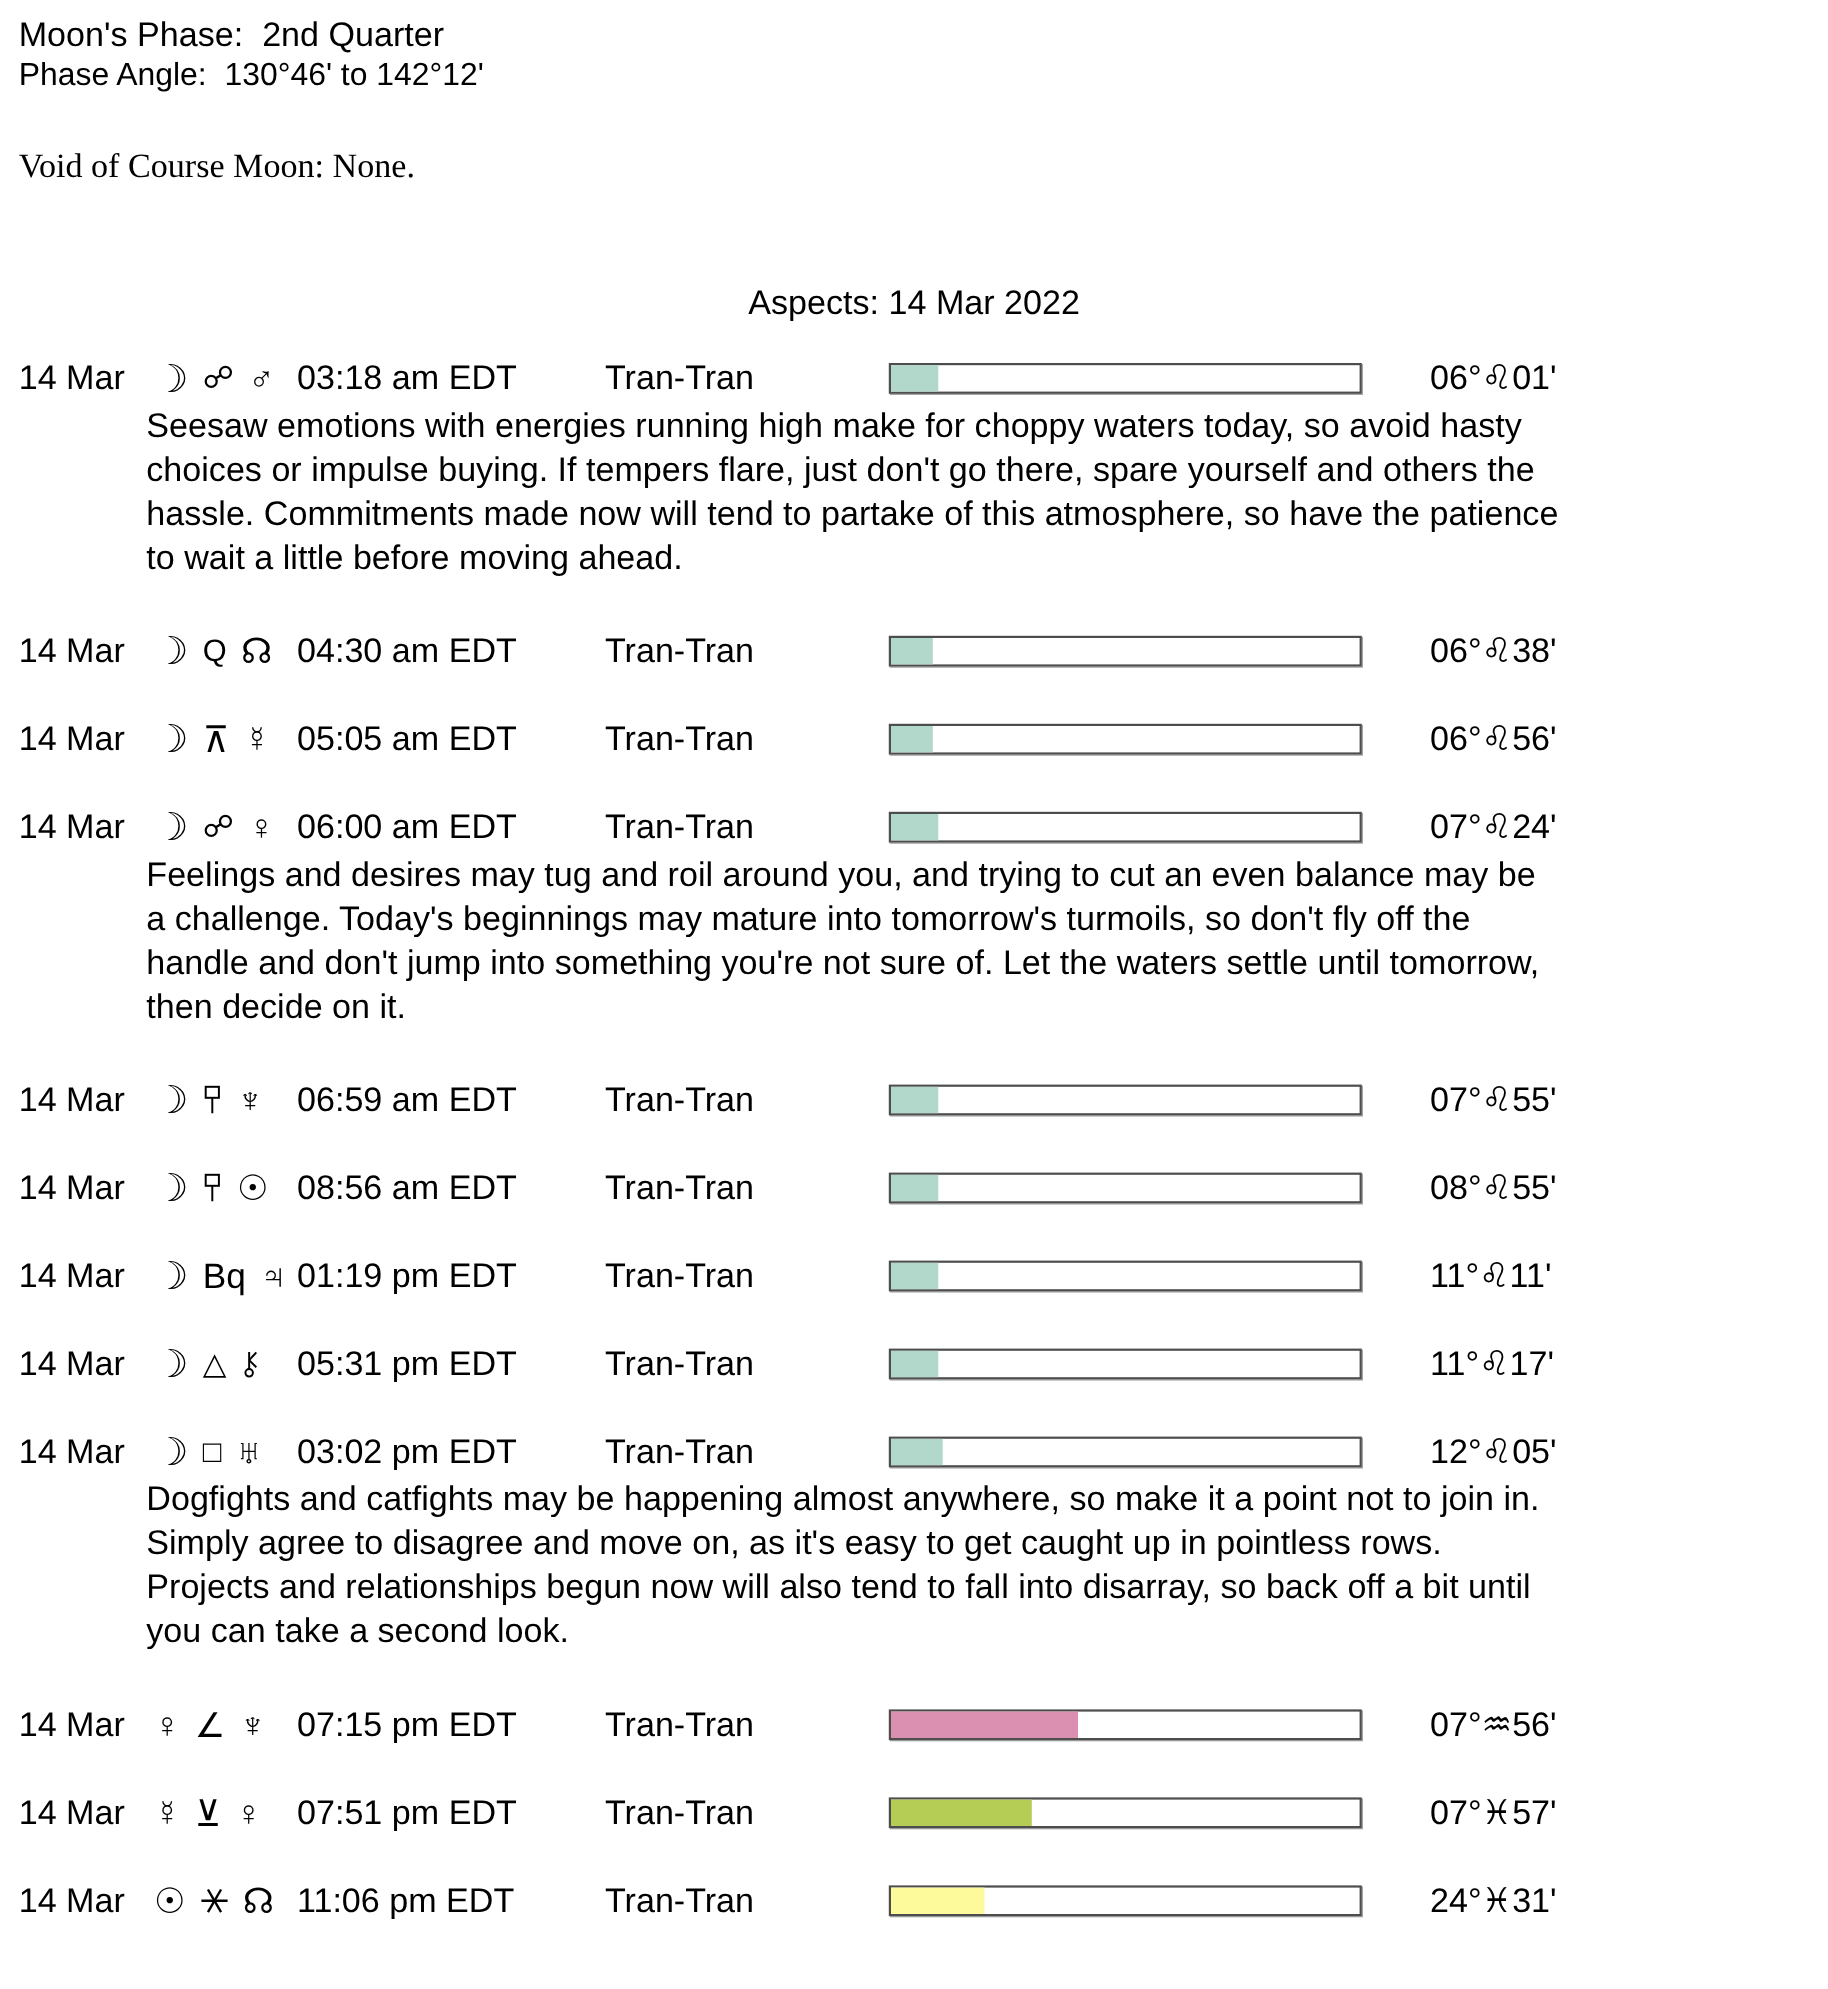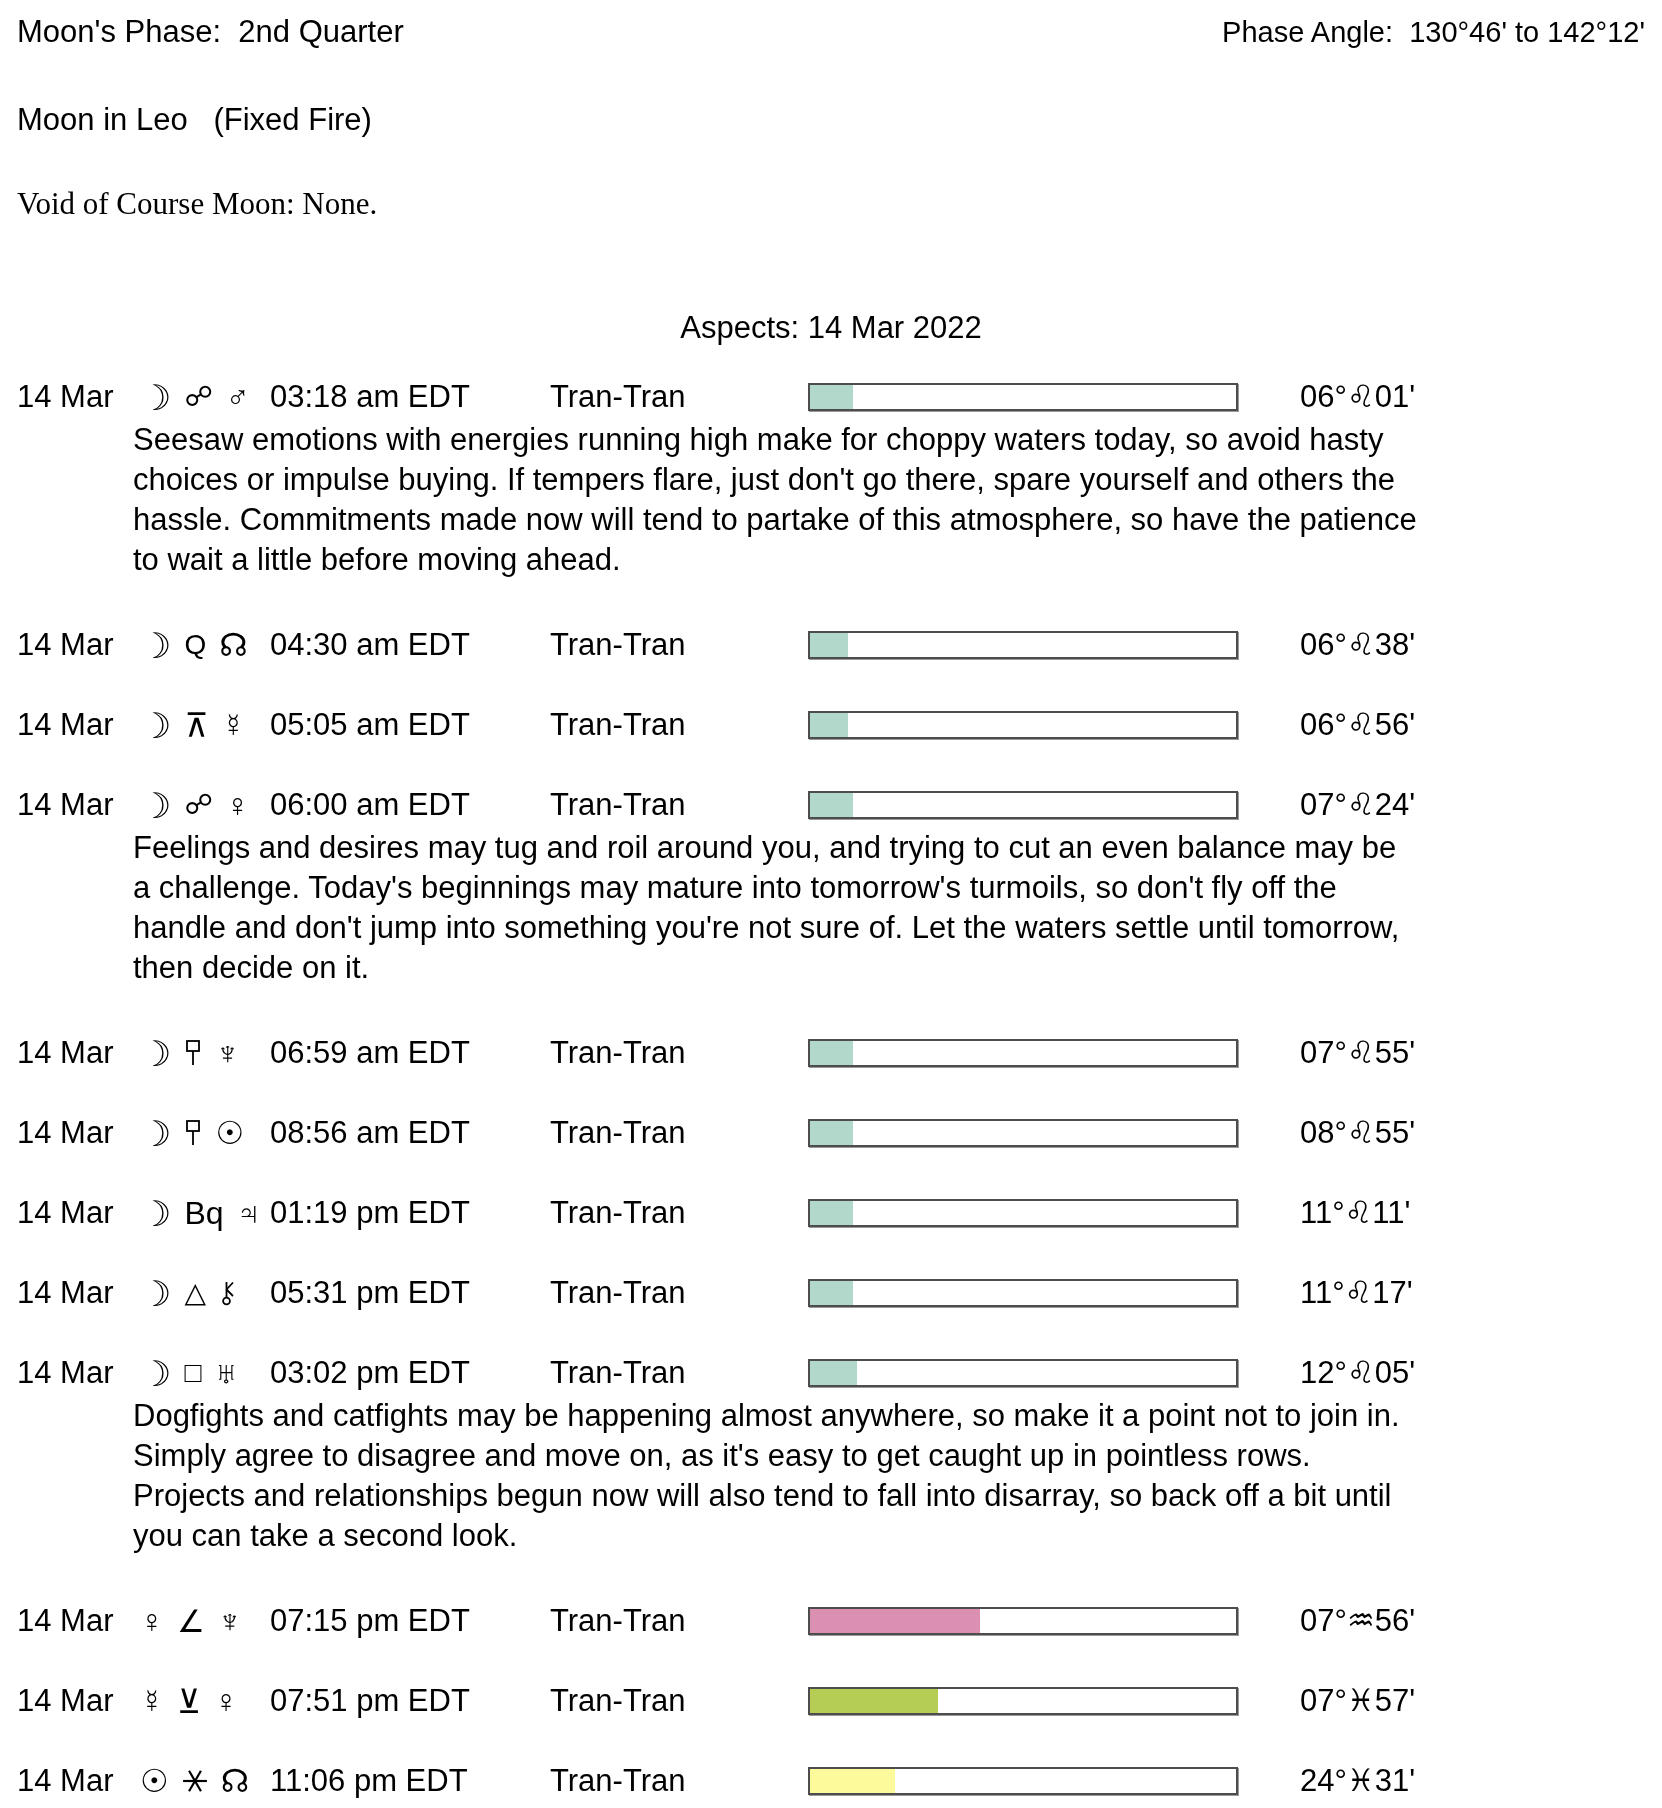--- a/index.html
+++ b/index.html
@@ -6,21 +6,21 @@
   .page{
     position:relative;
     width:1662px;height:1808px;
     background:#fff;color:#000;
     font-family:"Liberation Sans","DejaVu Sans",sans-serif;
     font-size:31px;
     overflow:hidden;
     box-sizing:border-box;
     padding:14px 17px 0 17px;
   }
-  .top-line{display:flex;justify-content:space-between;align-items:flex-start;}
+  .top-line{display:flex;justify-content:space-between;align-items:flex-start;flex-direction:column;}
   .h-line{white-space:pre;}
   .phase-angle{font-size:29px;padding-top:2px;}
   .h-line2{margin-top:52px;}
   .h-line3{margin-top:48px;font-family:Liberation Serif, serif;}
   .aspects-title{margin-top:88px;margin-bottom:32px;text-align:center;white-space:pre;}
   .aspect-row{
     position:relative;
     display:flex;align-items:center;
     height:38px;line-height:38px;
     margin-bottom:42px;
@@ -55,21 +55,20 @@
   }
 </style>
 </head>
 <body>
 
 <div class="page" data-name="astro-aspects-report">
   <div class="top-line" data-name="report-header">
     <div class="h-line" data-name="moon-phase-text">Moon's Phase:  2nd Quarter</div>
     <div class="h-line phase-angle" data-name="phase-angle-text">Phase Angle:  130°46' to 142°12'</div>
   </div>
-  <div class="h-line h-line2" data-name="moon-sign-text">Moon in Leo   (Fixed Fire)</div>
   <div class="h-line h-line3" data-name="void-of-course-text">Void of Course Moon: None.</div>
 
   <div class="aspects-title" data-name="aspects-title">Aspects: 14 Mar 2022</div>
 
   <div id="aspect-list" data-name="aspect-list">
     <div class="aspect-row has-desc" data-name="aspect-row">
       <span class="col-date" data-name="aspect-date">14 Mar</span>
       <span class="col-glyphs" data-name="aspect-glyphs">
         <span class="glyph p1" data-name="moon-icon">☽</span>
         <span class="glyph asp" data-name="opposition-icon">☍</span>

